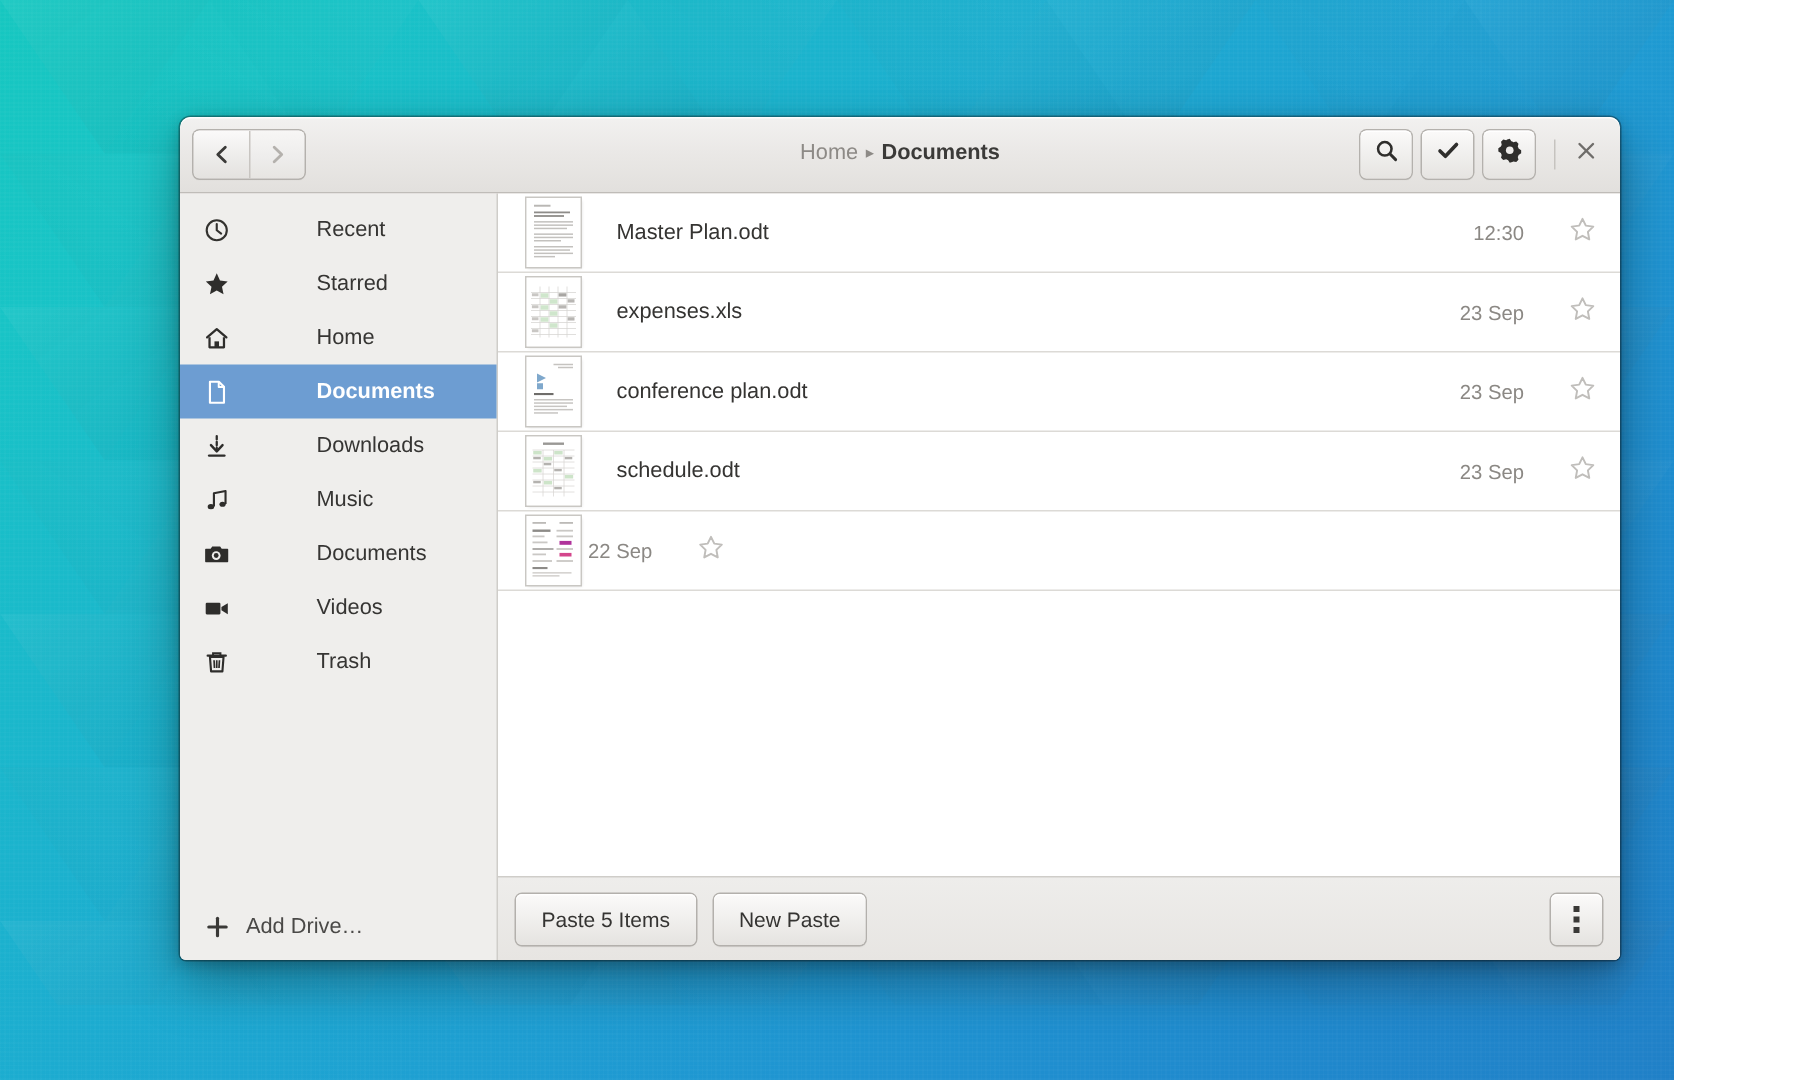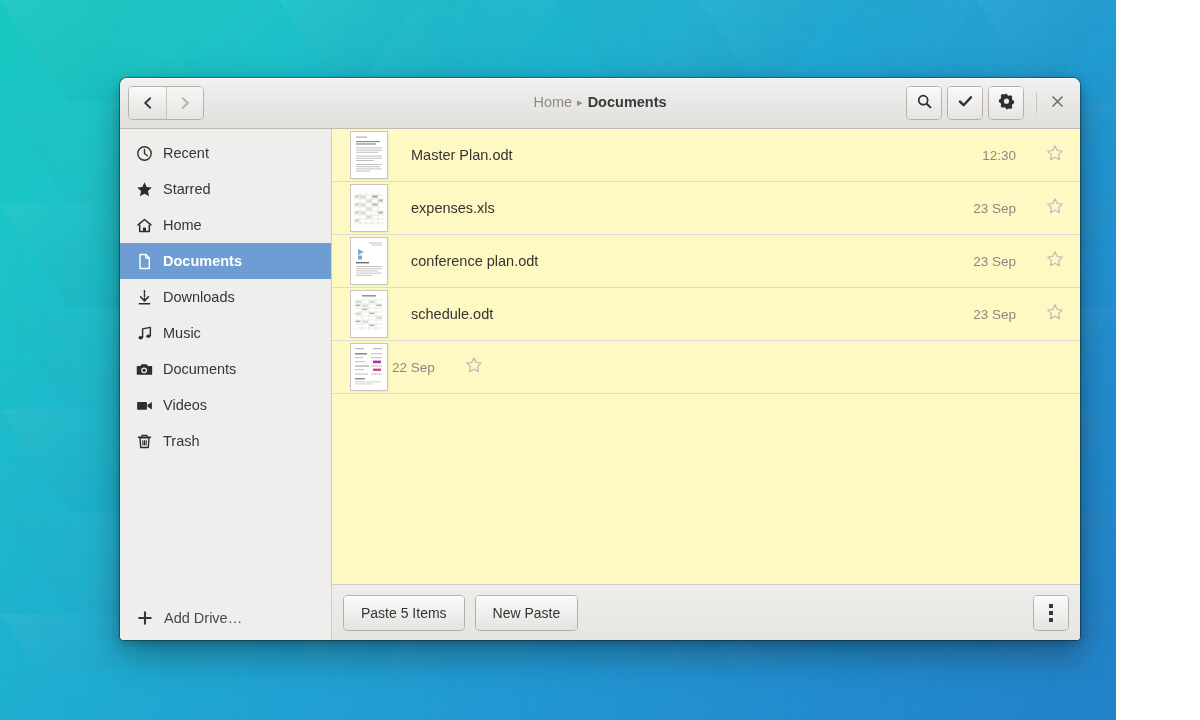--- a/index.html
+++ b/index.html
@@ -157,20 +157,21 @@
   }
   .side-item {
     height: 36px;
     display: flex;
     align-items: center;
     padding-left: 14px;
     font-size: 14.5px;
     color: #363533;
     cursor: default;
     box-sizing: border-box;
+    gap: 48px;
   }
   .side-item .ico {
     width: 20px;
     display: flex; align-items: center; justify-content: center;
     margin-right: 9px;
     flex: 0 0 20px;
   }
   .side-item.selected {
     background: #6d9dd2;
     color: #ffffff;
@@ -194,21 +195,21 @@
   #content {
     flex: 1;
     display: flex;
     flex-direction: column;
     background: #efeeec;
     min-width: 0;
   }
   #filelist {
     flex: 1;
     overflow: hidden;
-    background: #fef9c3;
+    background: #ffffff;
   }
   .file-row {
     height: 53px;
     display: flex;
     align-items: center;
     border-bottom: 1px solid #dcdad6;
     padding: 0 0 0 14px;
     box-sizing: border-box;
     cursor: default;
   }

